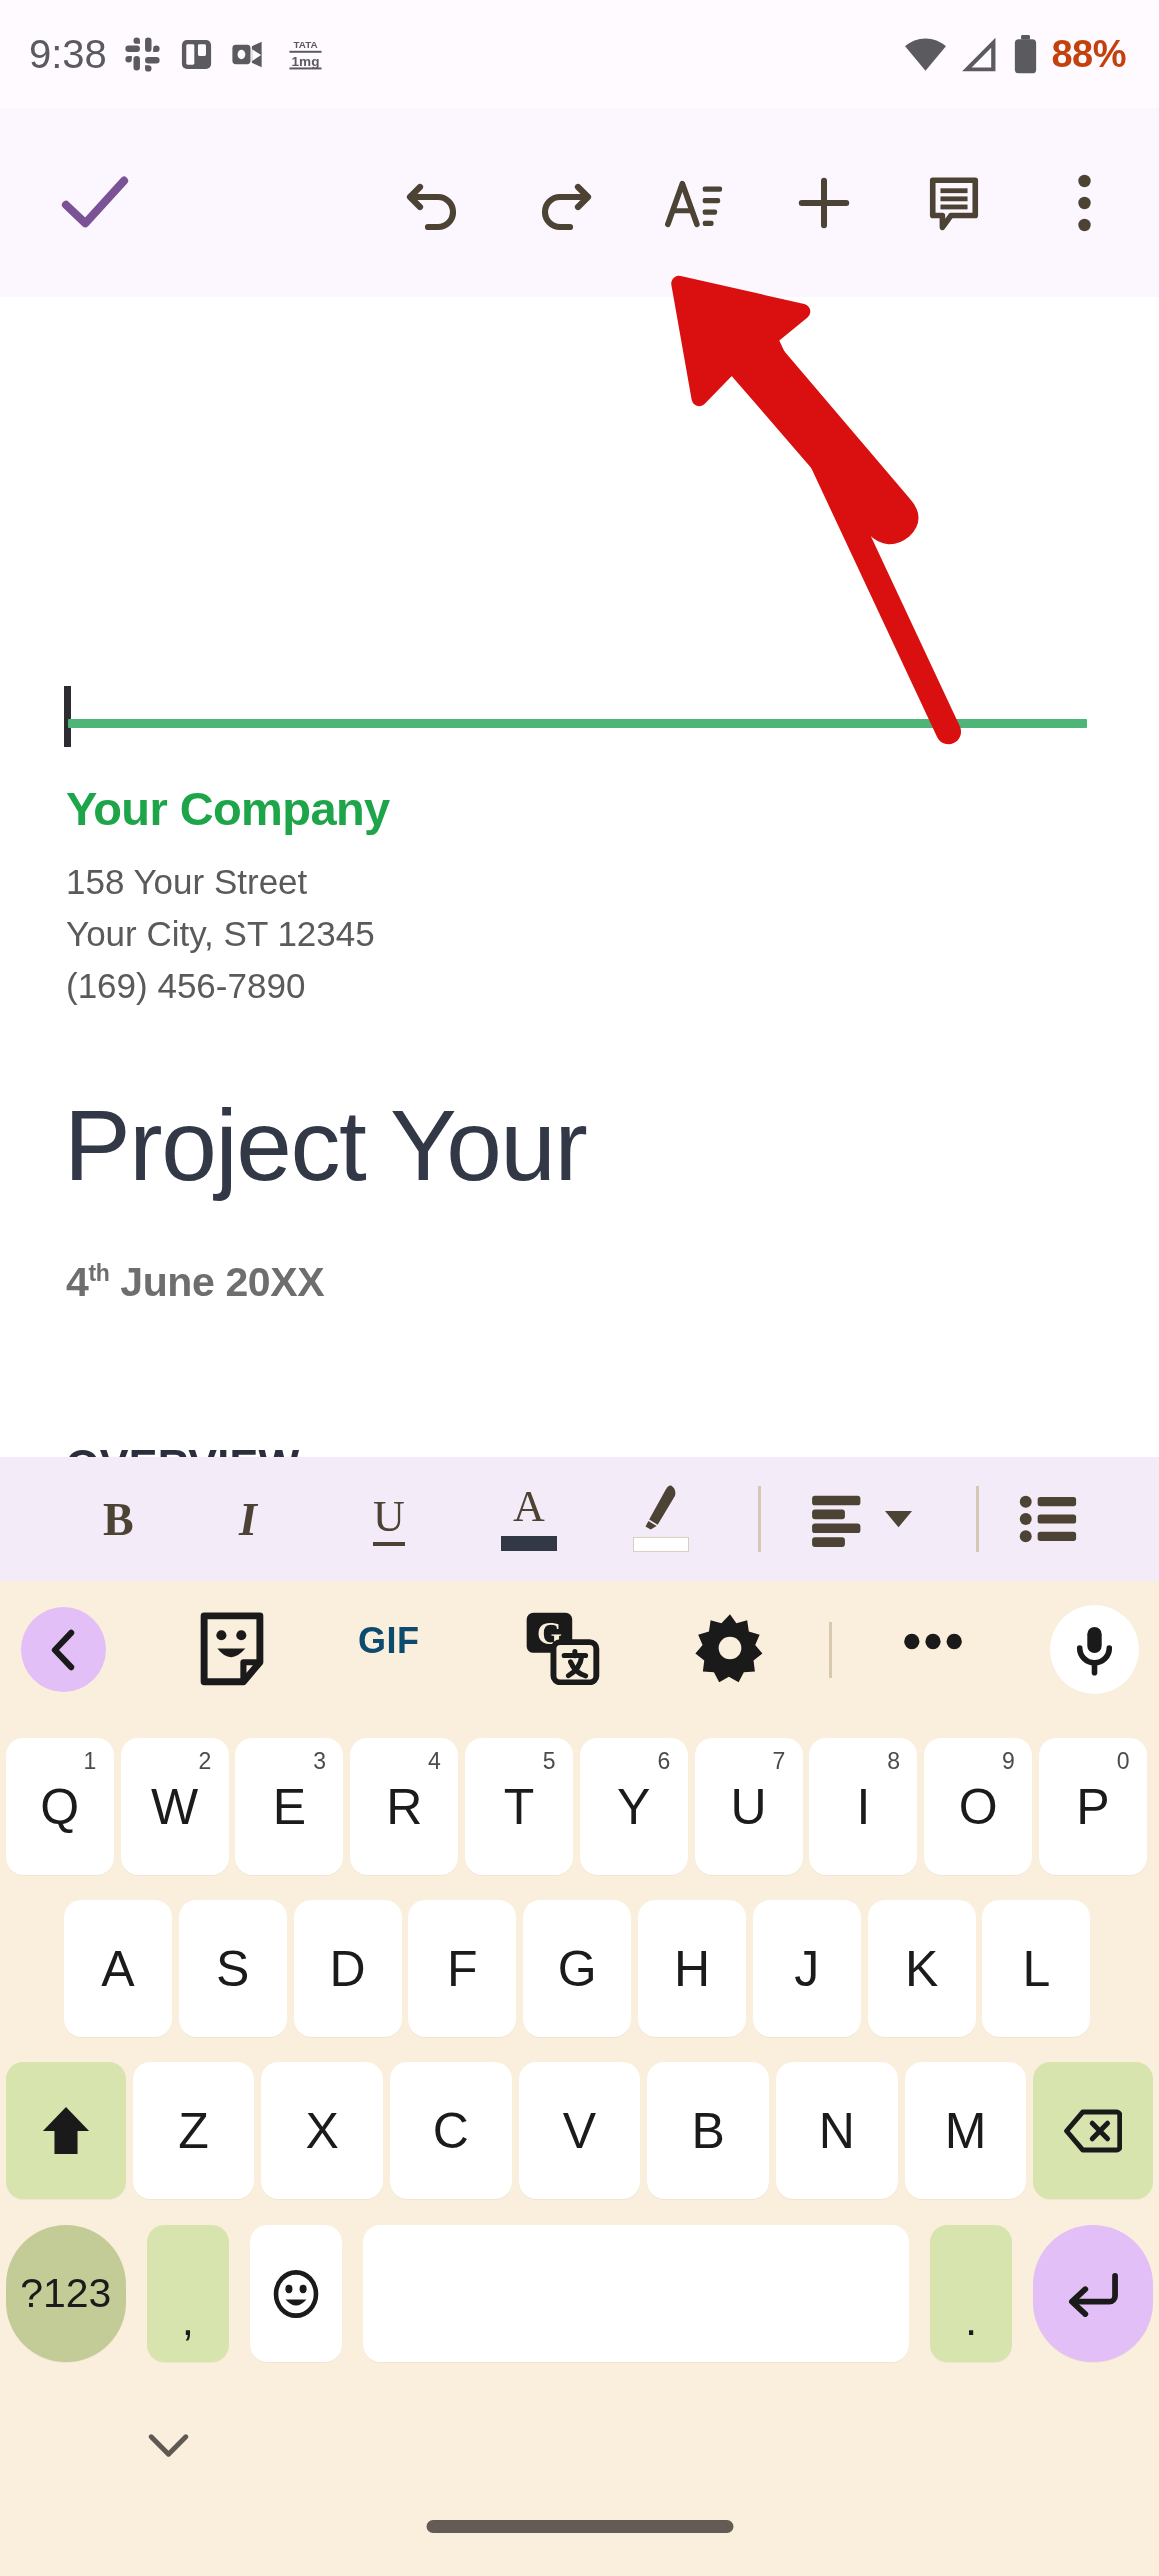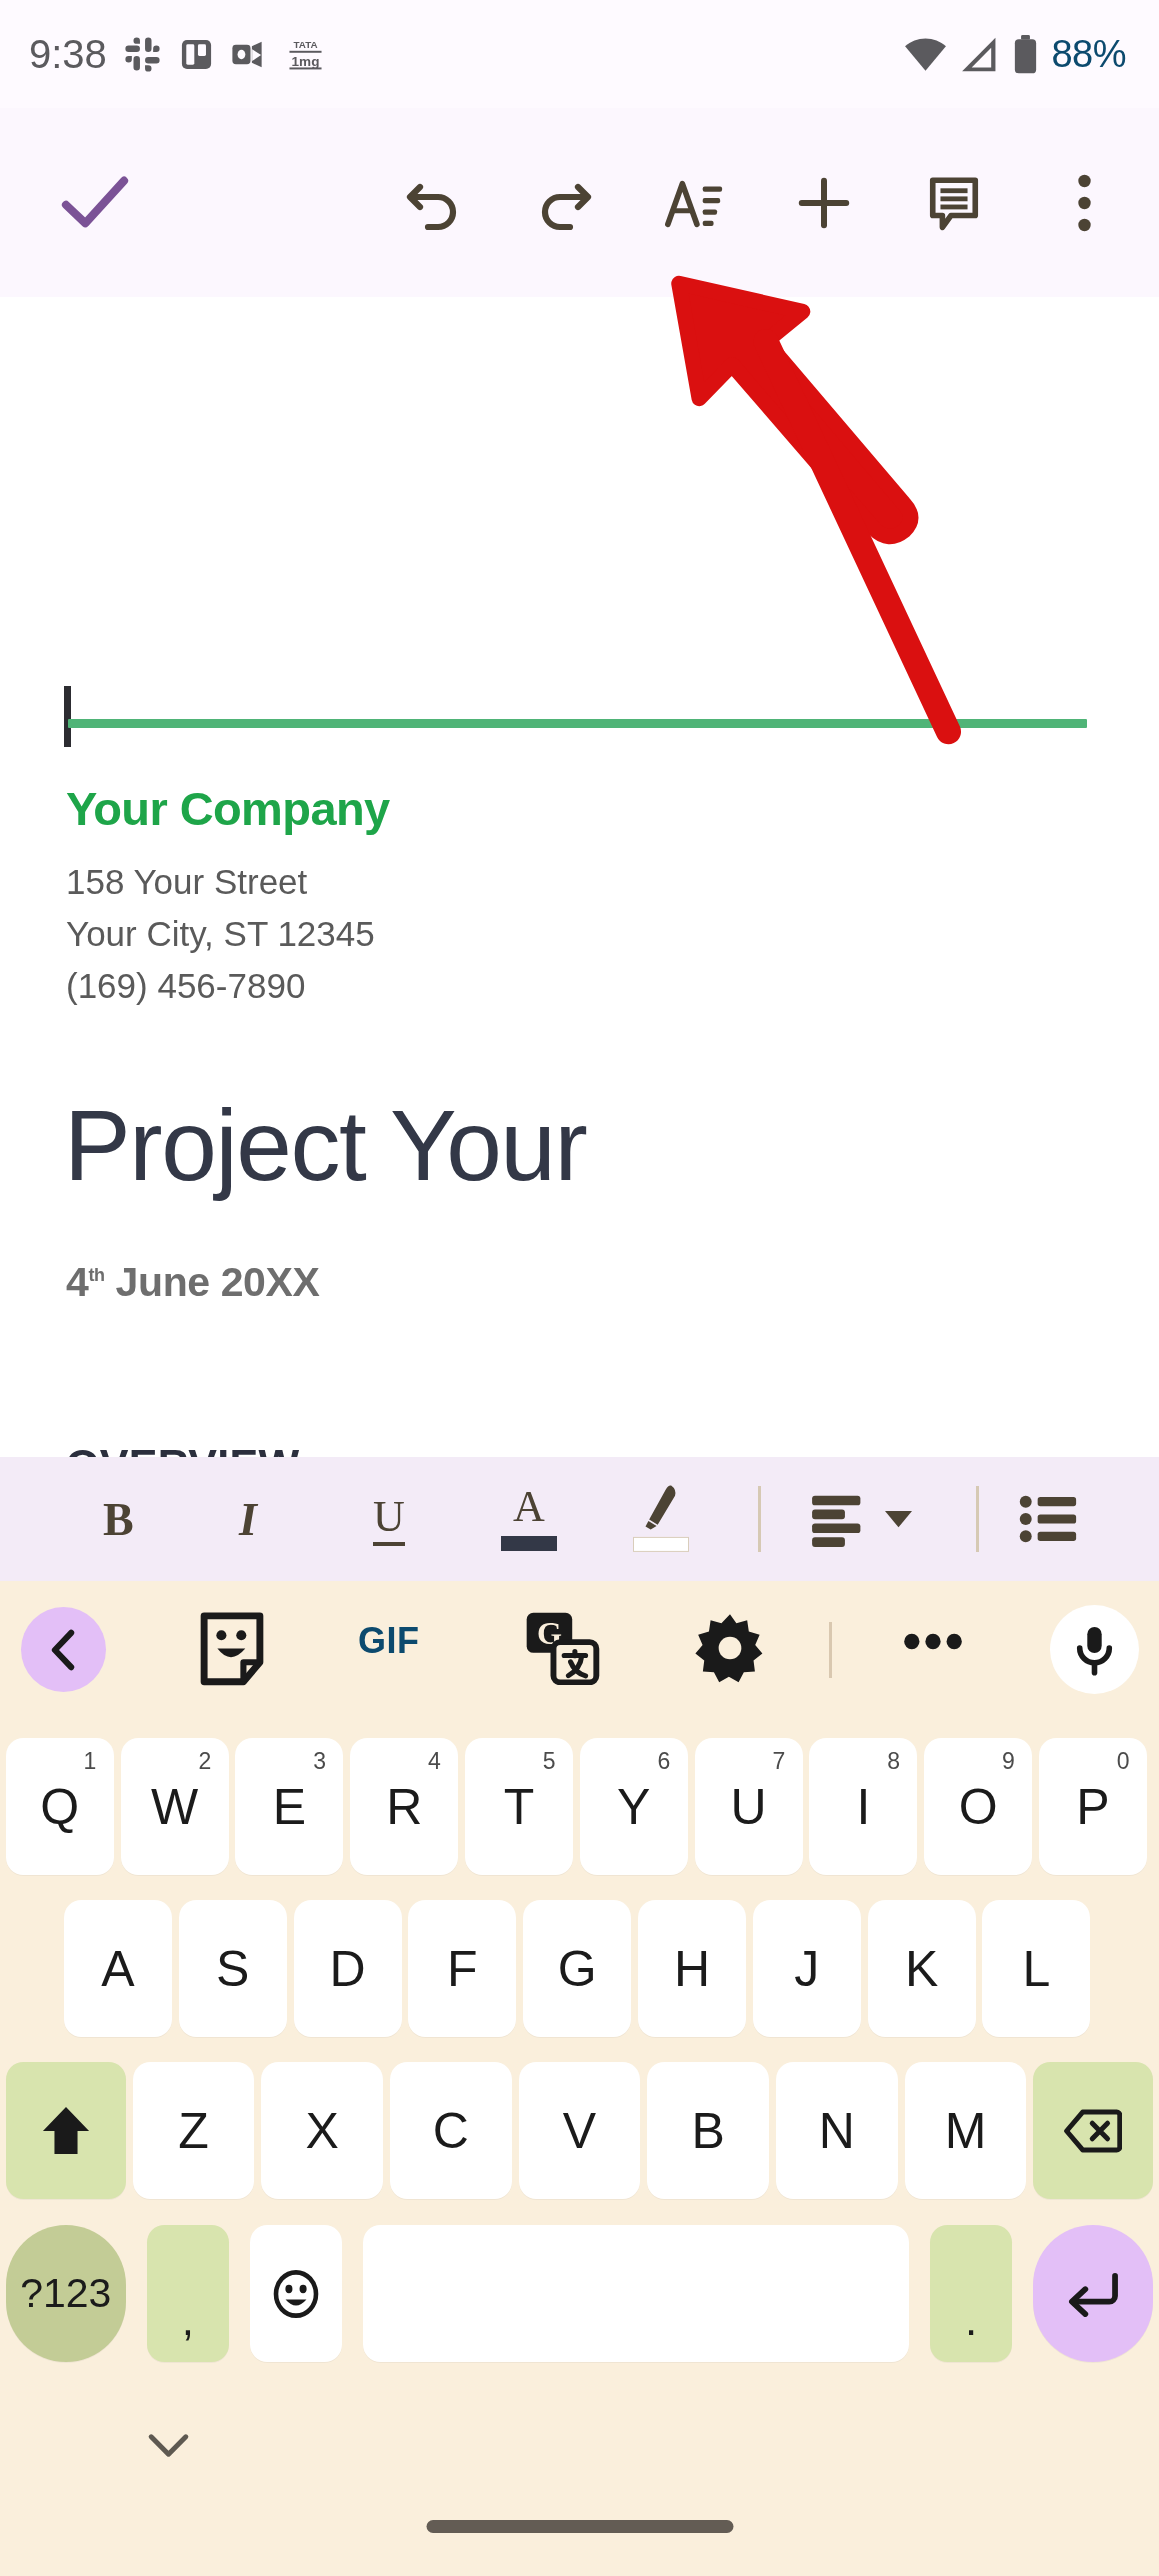--- a/index.html
+++ b/index.html
@@ -13,21 +13,21 @@
   
   .statusbar {
     position: absolute; top: 0; left: 0; width: 1159px; height: 108px;
     background: #FEFAFF;
     display: flex; 
     padding: 0 33px 0 29px;
   }
   .sb-left { display: flex; align-items: center; gap: 17.4px; }
   .sb-time { font-size: 40px; color: #5B5A5E; letter-spacing: 0px; font-weight: 400; }
   .sb-right { margin-left: auto; display: flex; align-items: center; gap: 13.5px; }
-  .sb-battery-text { font-size: 38px; color: #0c4a6e; font-weight: 400; letter-spacing: -0.5px; }
+  .sb-battery-text { font-size: 38px; color: #c2410c; font-weight: 700; letter-spacing: -0.5px; }
   .sb-icon { display:flex; align-items:center; justify-content:center; }
 
   
   .apptoolbar {
     position: absolute; top: 108px; left: 0; width: 1159px; height: 189px;
     background: #FCF7FE;
     display: flex; align-items: center;
   }
   .tb-check { position:absolute; left: 60px; top: 50%; transform: translateY(-50%); }
   .tb-actions {
@@ -58,21 +58,21 @@
   }
   .title {
     position: absolute; left: 64px; top: 794px;
     font-size: 100px; font-weight: 400; color: #333847; letter-spacing: -1.4px;
     line-height: 106px;
   }
   .subtitle {
     position: absolute; left: 66px; top: 961px;
     font-size: 41px; font-weight: 700; color: #6E6E6E; letter-spacing: -0.4px;
   }
-  .subtitle sup { font-size: 18px; vertical-align: super; font-weight: 700; }
+  .subtitle sup { font-size: 23px; vertical-align: super; font-weight: 700; }
   .sec-head {
     position: absolute; left: 66px; top: 1142px;
     font-size: 43px; font-weight: 700; color: #2B2F3D; letter-spacing: 0.3px;
   }
 
   
   .red-arrow { position: absolute; left: 0; top: 0; pointer-events: none; }
 
   
   .formatbar {

